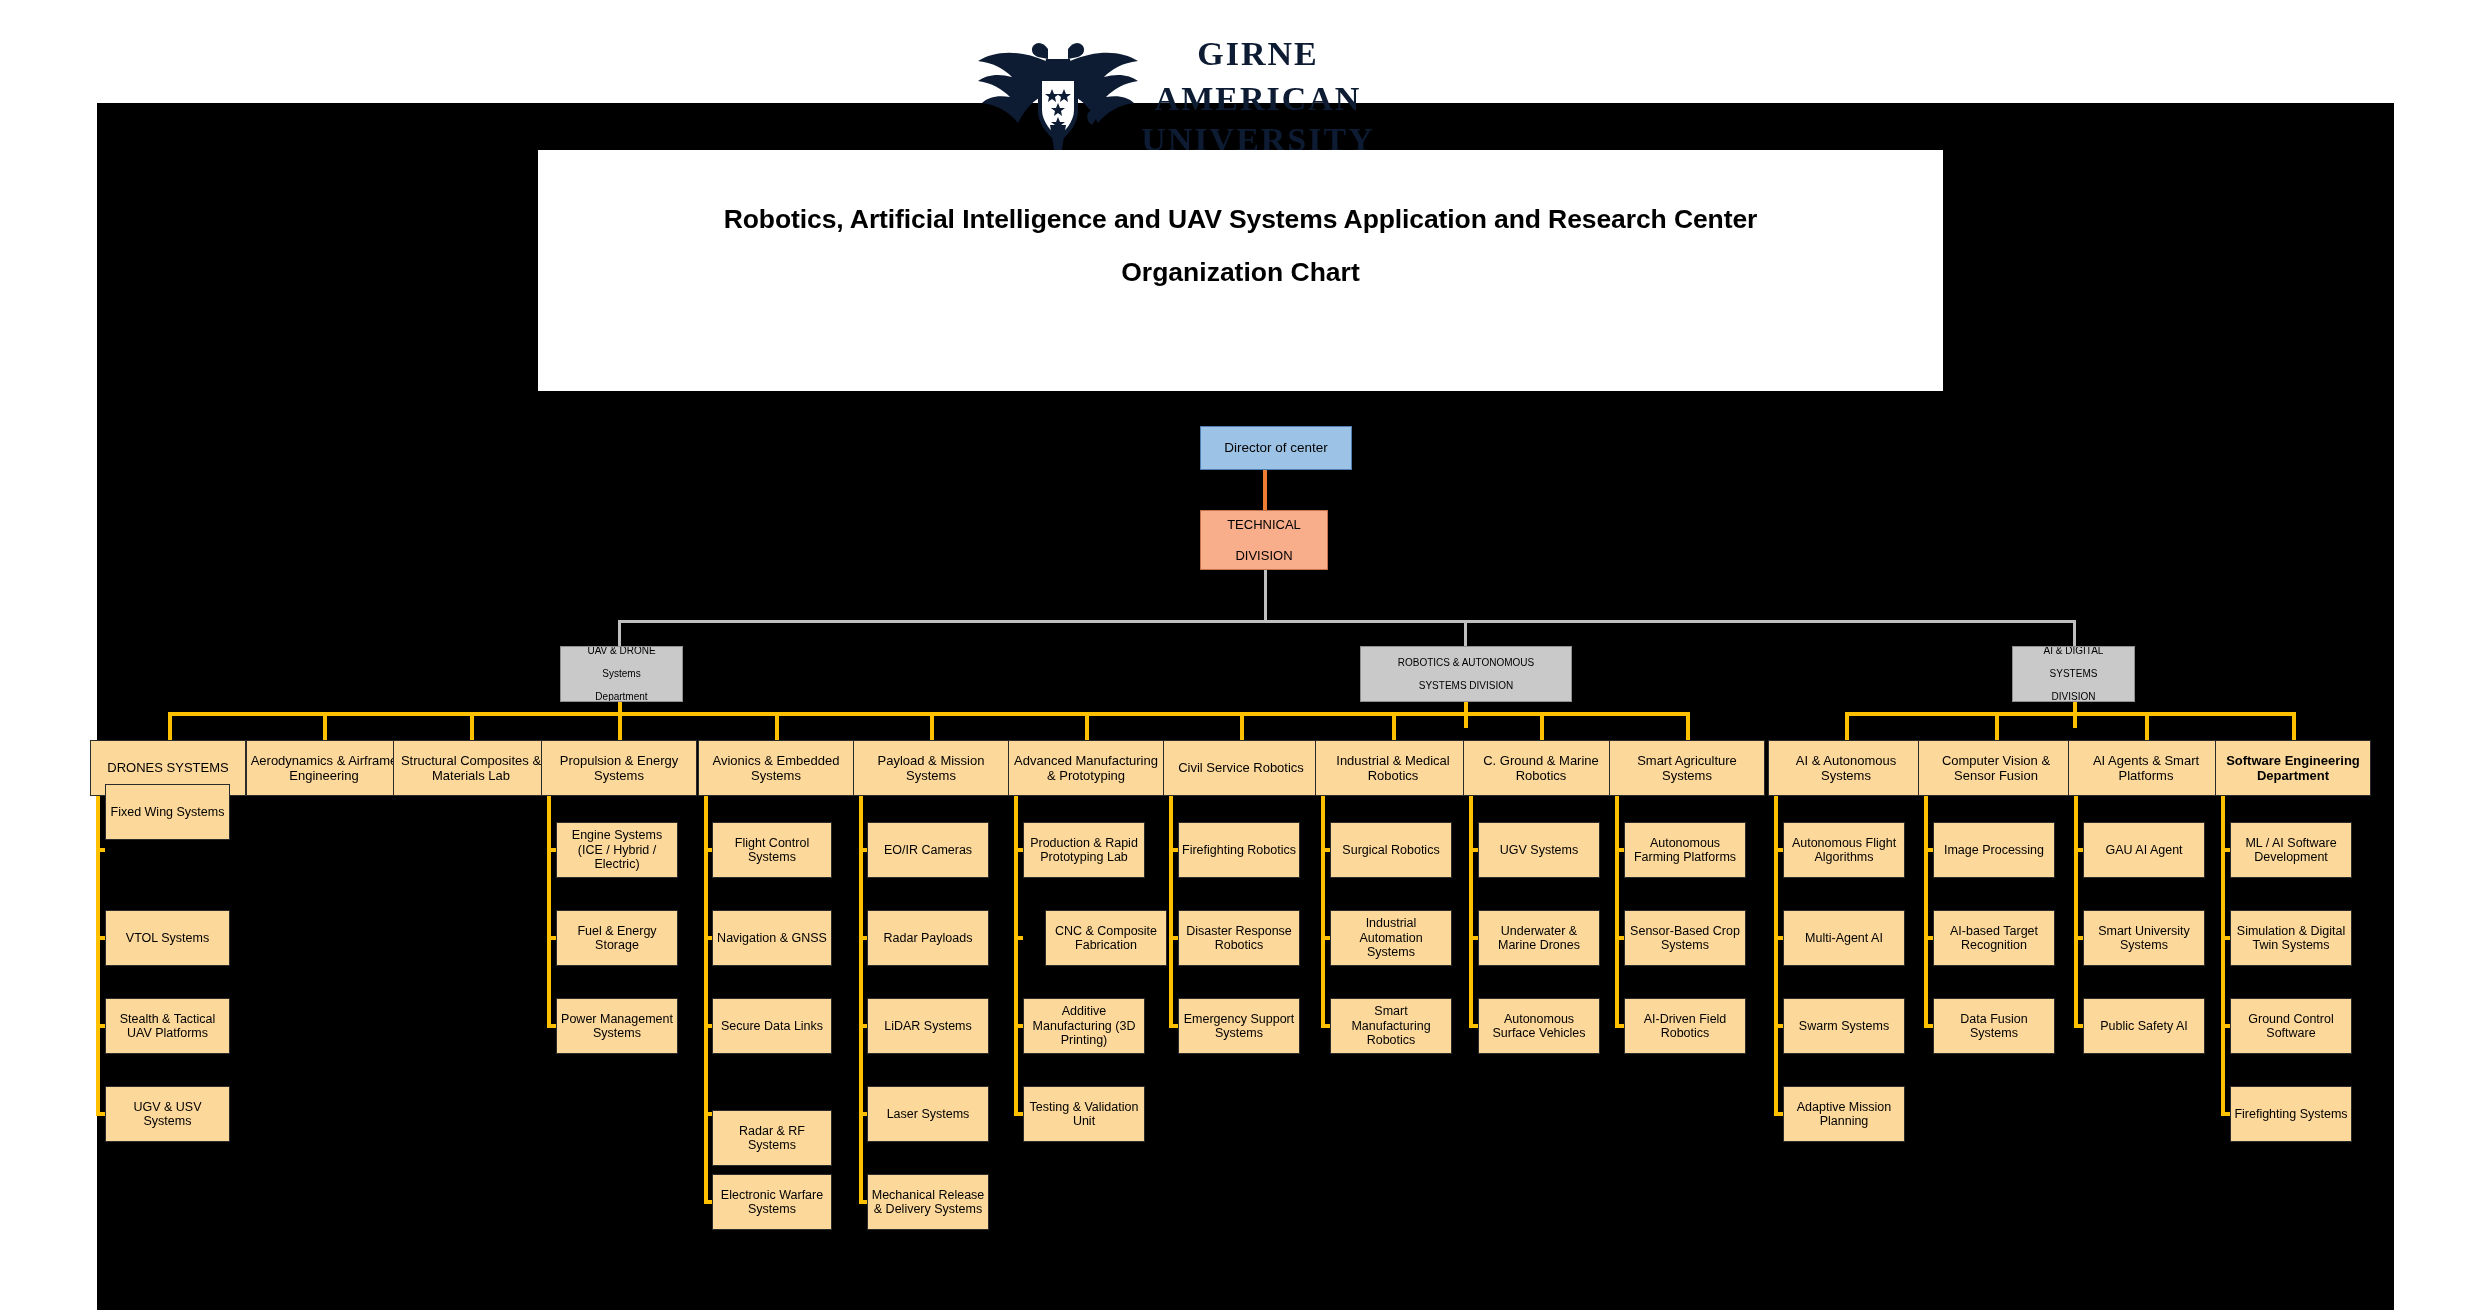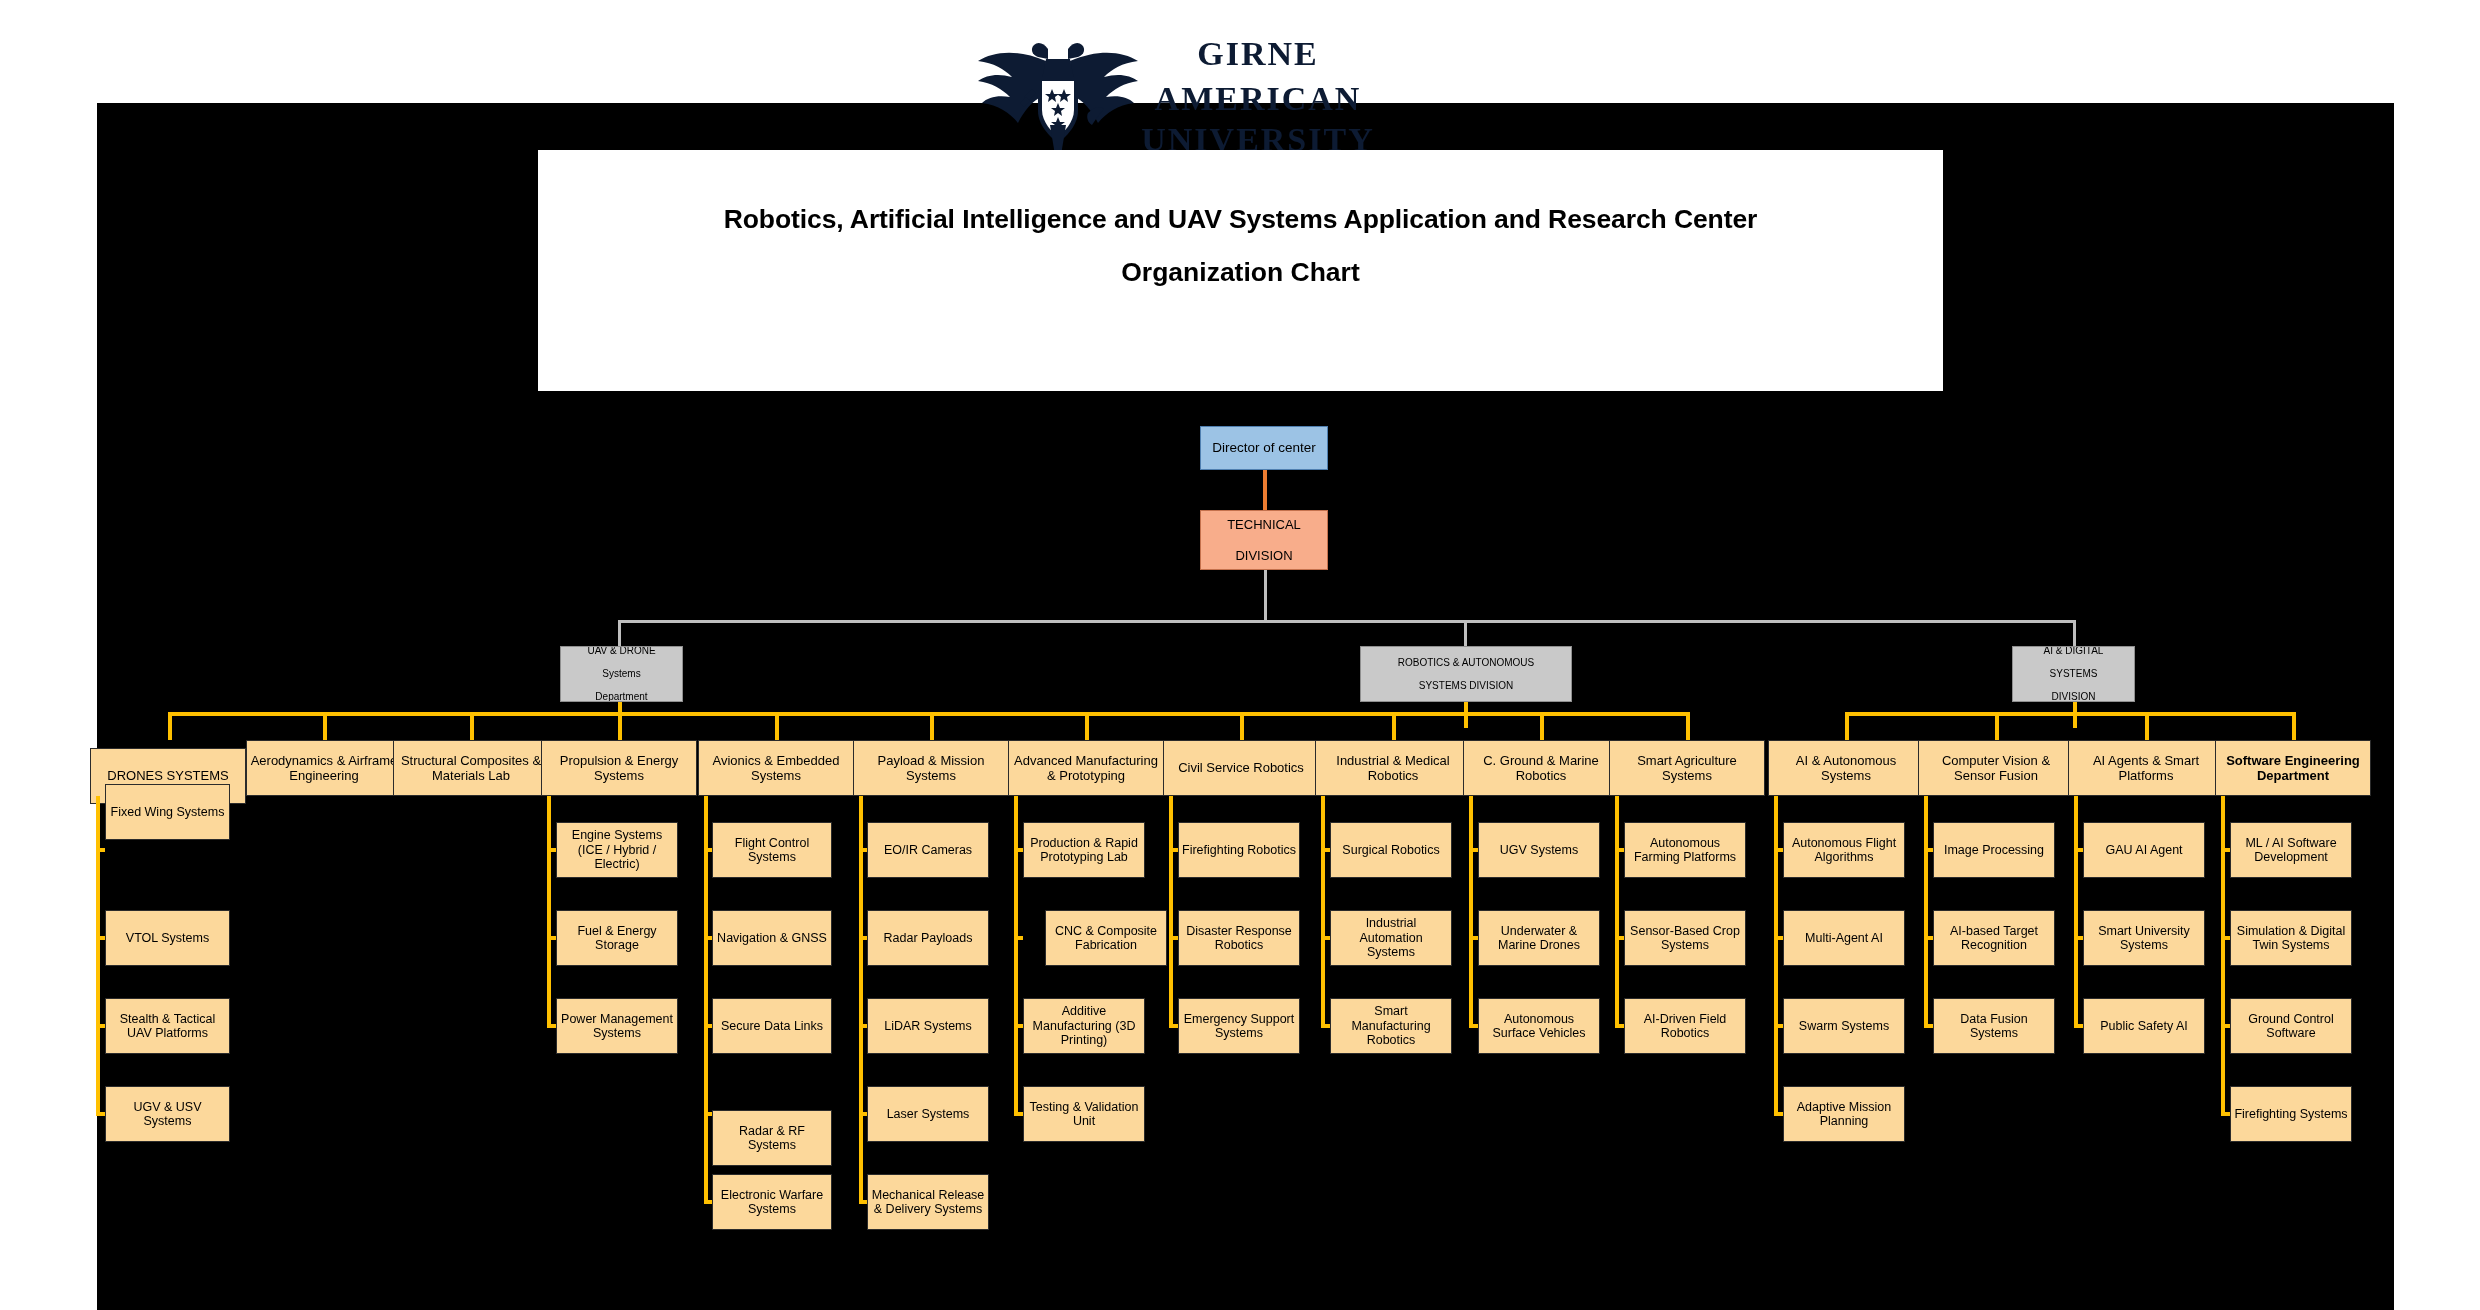--- a/index.html
+++ b/index.html
@@ -115,21 +115,21 @@
 <div class="conn c-gold" style="left:1540px;top:712px;width:4px;height:28px;"></div>
 <div class="conn c-gold" style="left:1686px;top:712px;width:4px;height:28px;"></div>
 
 <div class="conn c-gold" style="left:2073px;top:702px;width:4px;height:26px;"></div>
 <div class="conn c-gold" style="left:1845px;top:712px;width:450px;height:4px;"></div>
 <div class="conn c-gold" style="left:1845px;top:712px;width:4px;height:28px;"></div>
 <div class="conn c-gold" style="left:1995px;top:712px;width:4px;height:28px;"></div>
 <div class="conn c-gold" style="left:2145px;top:712px;width:4px;height:28px;"></div>
 <div class="conn c-gold" style="left:2292px;top:712px;width:4px;height:28px;"></div>
 
-<div class="node n-director" style="left:1200px;top:426px;width:128px;height:44px;">
+<div class="node n-director" style="left:1200px;top:426px;width:152px;height:44px;">
   <span>Director of center</span>
   </div>
 
 <div class="node n-tech" style="left:1200px;top:510px;width:128px;height:60px;">
   <span>
     <span>TECHNICAL</span><br>
     <span>DIVISION</span>
   </span>
   </div>
 
@@ -149,21 +149,21 @@
   </div>
 
 <div class="node n-division" style="left:2012px;top:646px;width:123px;height:56px;">
   <span>
     <span>AI &amp; DIGITAL</span><br>
     <span>SYSTEMS</span><br>
     <span>DIVISION</span>
   </span>
   </div>
 
-<div class="node n-dept" style="left:90px;top:740px;width:156px;height:56px;margin-top:8px;">
+<div class="node n-dept" style="left:90px;top:740px;width:156px;height:56px;">
   <span>DRONES SYSTEMS</span>
   </div>
 <div class="node n-dept" style="left:246px;top:740px;width:156px;height:56px;">
   <span>Aerodynamics &amp; Airframe Engineering</span>
   </div>
 <div class="node n-dept" style="left:393px;top:740px;width:156px;height:56px;">
   <span>Structural Composites &amp; Materials Lab</span>
   </div>
 <div class="node n-dept" style="left:541px;top:740px;width:156px;height:56px;">
   <span>Propulsion &amp; Energy Systems</span>

